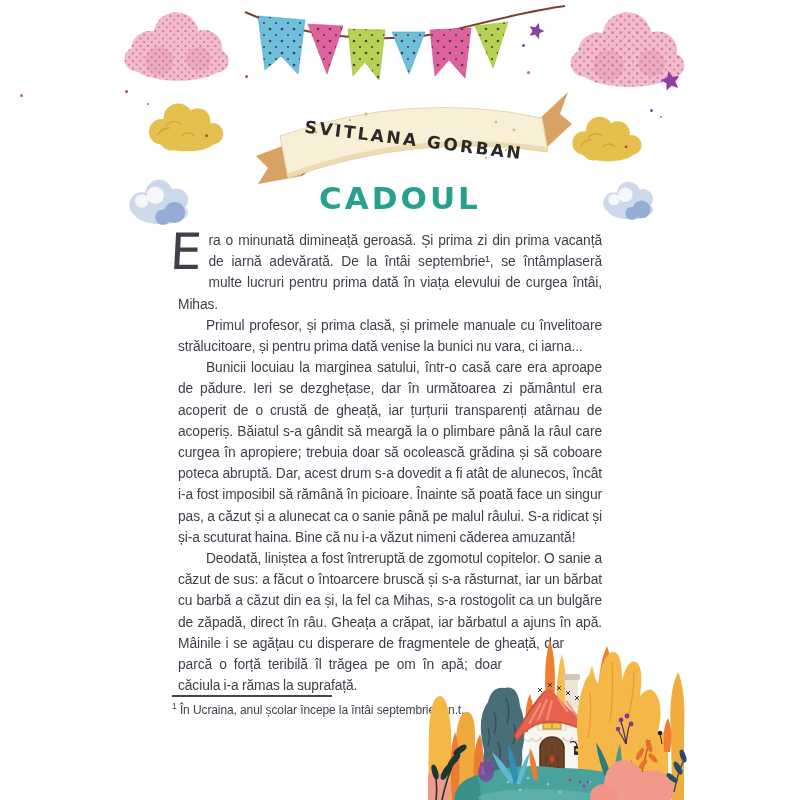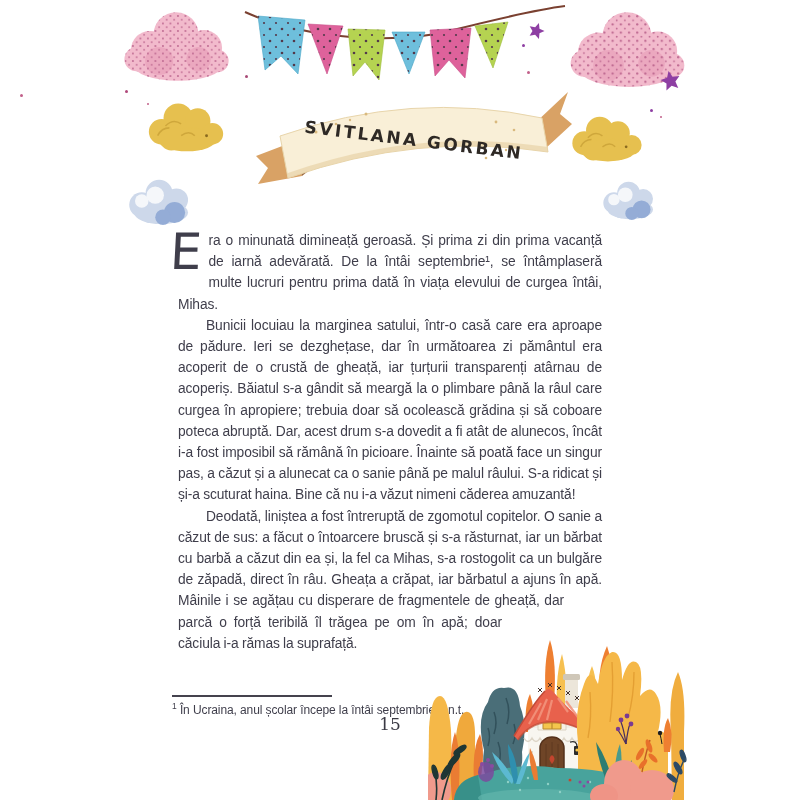--- a/index.html
+++ b/index.html
@@ -181,33 +181,34 @@
         <circle cx="120" cy="34" r="1.5"></circle>
       <circle cx="104" cy="40" r="1.2"></circle>
         <circle cx="250" cy="42" r="1.4"></circle>
         <circle cx="268" cy="50" r="1.3"></circle>
       <circle cx="240" cy="78" r="1.3"></circle>
         <circle cx="260" cy="70" r="1.2"></circle>
     </g>
     <text x="168" y="66" text-anchor="middle" transform="rotate(7 168 60)" font-family="DejaVu Sans, sans-serif" font-weight="bold" font-size="17" letter-spacing="2.5" fill="#2e2925">SVITLANA GORBAN</text>
   </svg>
 
+  <div class="title">CADOUL</div>
 
   <div class="body-col">
     <p><span class="dropcap">E</span><span>ra o minunată dimineață geroasă. Și prima zi din prima vacanță de iarnă adevărată. De la întâi septembrie¹, se întâmplaseră multe lucruri pentru prima dată în viața elevului de curgea întâi, Mihas.</span></p>
+    <p class="ind"><span>Primul profesor, și prima clasă, și primele manuale cu învelitoare strălucitoare, și pentru prima dată venise la bunici nu vara, ci iarna...</span></p>
     <p class="ind"><span>Bunicii locuiau la marginea satului, într-o casă care era aproape de pădure. Ieri se dezghețase, dar în următoarea zi pământul era acoperit de o crustă de gheață, iar țurțurii transparenți atârnau de acoperiș. Băiatul s-a gândit să meargă la o plimbare până la râul care curgea în apropiere; trebuia doar să ocolească grădina și să coboare poteca abruptă. Dar, acest drum s-a dovedit a fi atât de alunecos, încât i-a fost imposibil să rămână în picioare. Înainte să poată face un singur pas, a căzut și a alunecat ca o sanie până pe malul râului. S-a ridicat și și-a scuturat haina. Bine că nu i-a văzut nimeni căderea amuzantă!</span></p>
     <p class="ind"><span class="wf wf1"></span><span class="wf wf2"></span><span class="wf wf3"></span><span class="wf wf4"></span><span>Deodată, liniștea a fost întreruptă de zgomotul copitelor. O sanie a căzut de sus: a făcut o întoarcere bruscă și s-a răsturnat, iar un bărbat cu barbă a căzut din ea și, la fel ca Mihas, s-a rostogolit ca un bulgăre de zăpadă, direct în râu. Gheața a crăpat, iar bărbatul a ajuns în apă. Mâinile i se agățau cu disperare de fragmentele de gheață, dar parcă o forță teribilă îl trăgea pe om în apă; doar căciula i-a rămas la suprafață.</span></p>
   </div>
 
   <div class="footnote">
     <div class="footnote-rule"></div>
     <div class="footnote-text"><sup>1</sup> <span>În Ucraina, anul școlar începe la întâi septembrie – n.t.</span></div>
   </div>
 
-  <div class="page-number">15</div>
 
   <svg class="abs" style="left:428px;top:632px" width="260" height="168" viewBox="0 0 260 168">
 
     <path fill="#f5b848" d="M0,168 L1,96 Q3,64 12,64 Q20,64 23,98 L25,168 Z"></path>
     <path fill="#f0a93c" d="M28,168 L28,104 Q31,78 40,80 Q48,82 47,112 L47,168 Z"></path>
     <path fill="#ea7c33" d="M24,168 Q20,120 27,100 Q34,120 30,168 Z"></path>
     <path fill="#ea7c33" d="M46,150 Q44,116 52,102 Q58,120 52,150 Z"></path>
     <ellipse cx="8" cy="158" rx="15" ry="18" fill="#f09a8c"></ellipse>
 
     <g stroke="#1f3634" stroke-width="1.6" fill="#1f3634">

